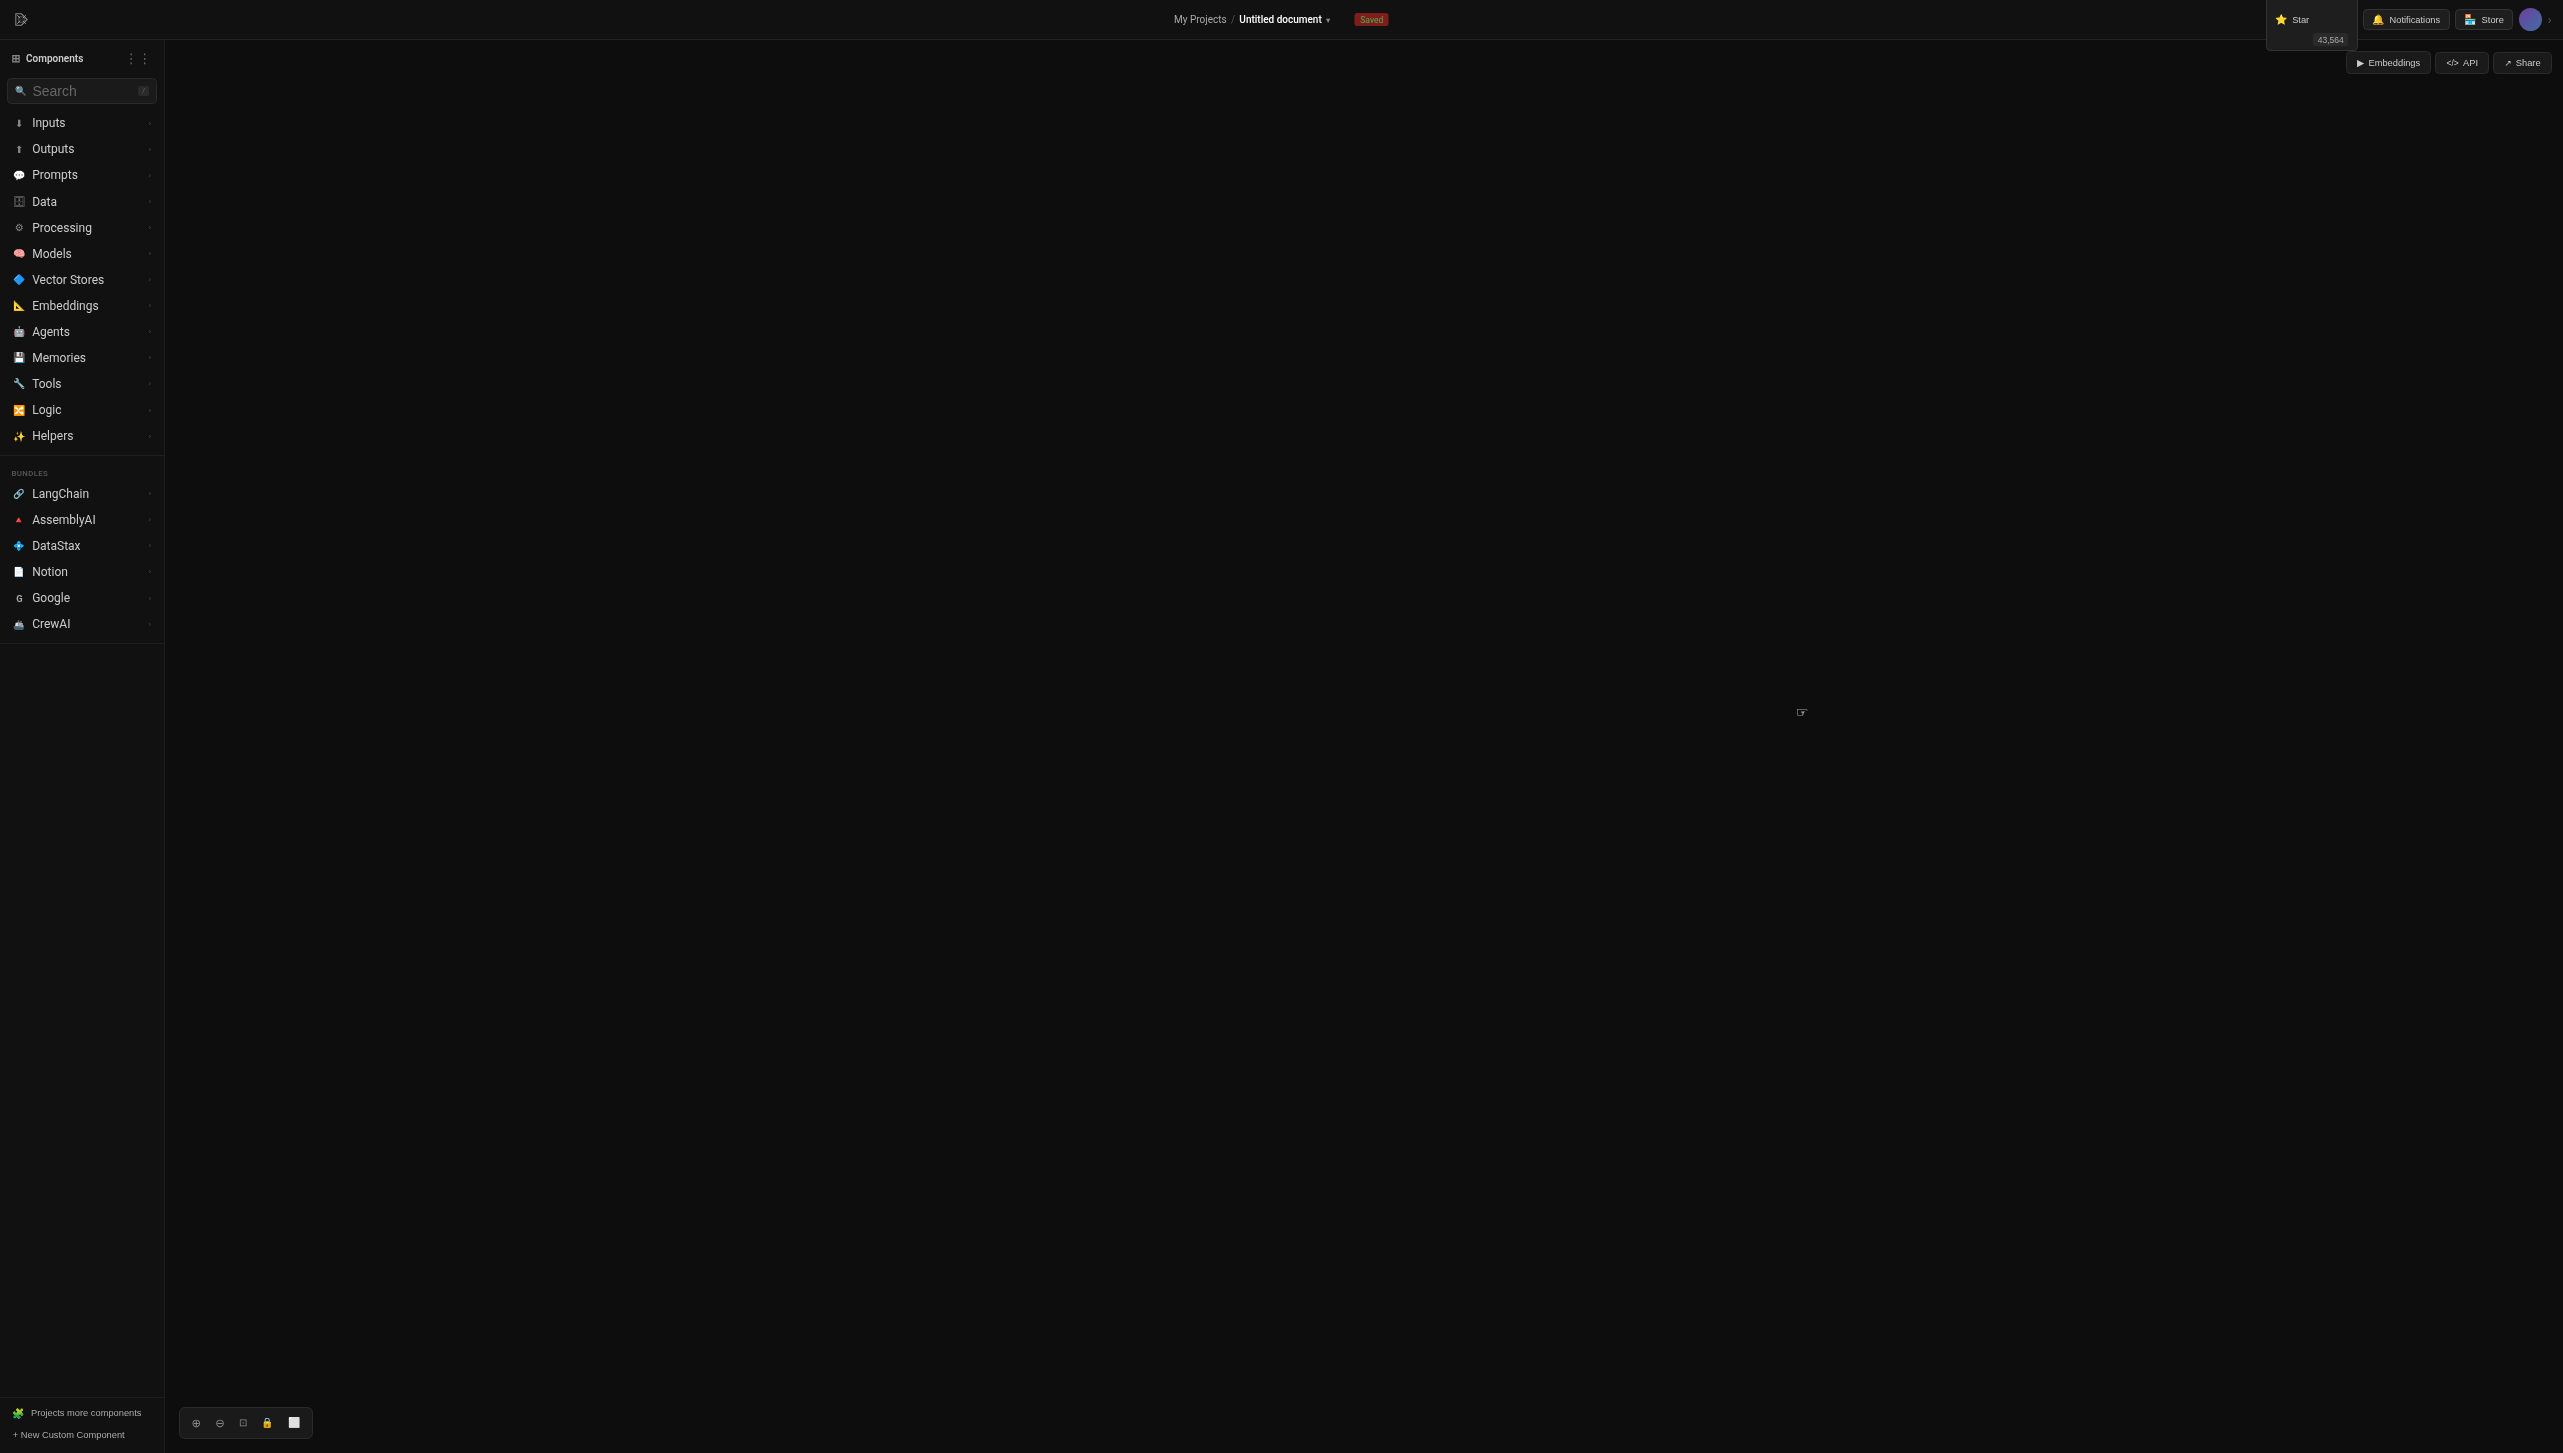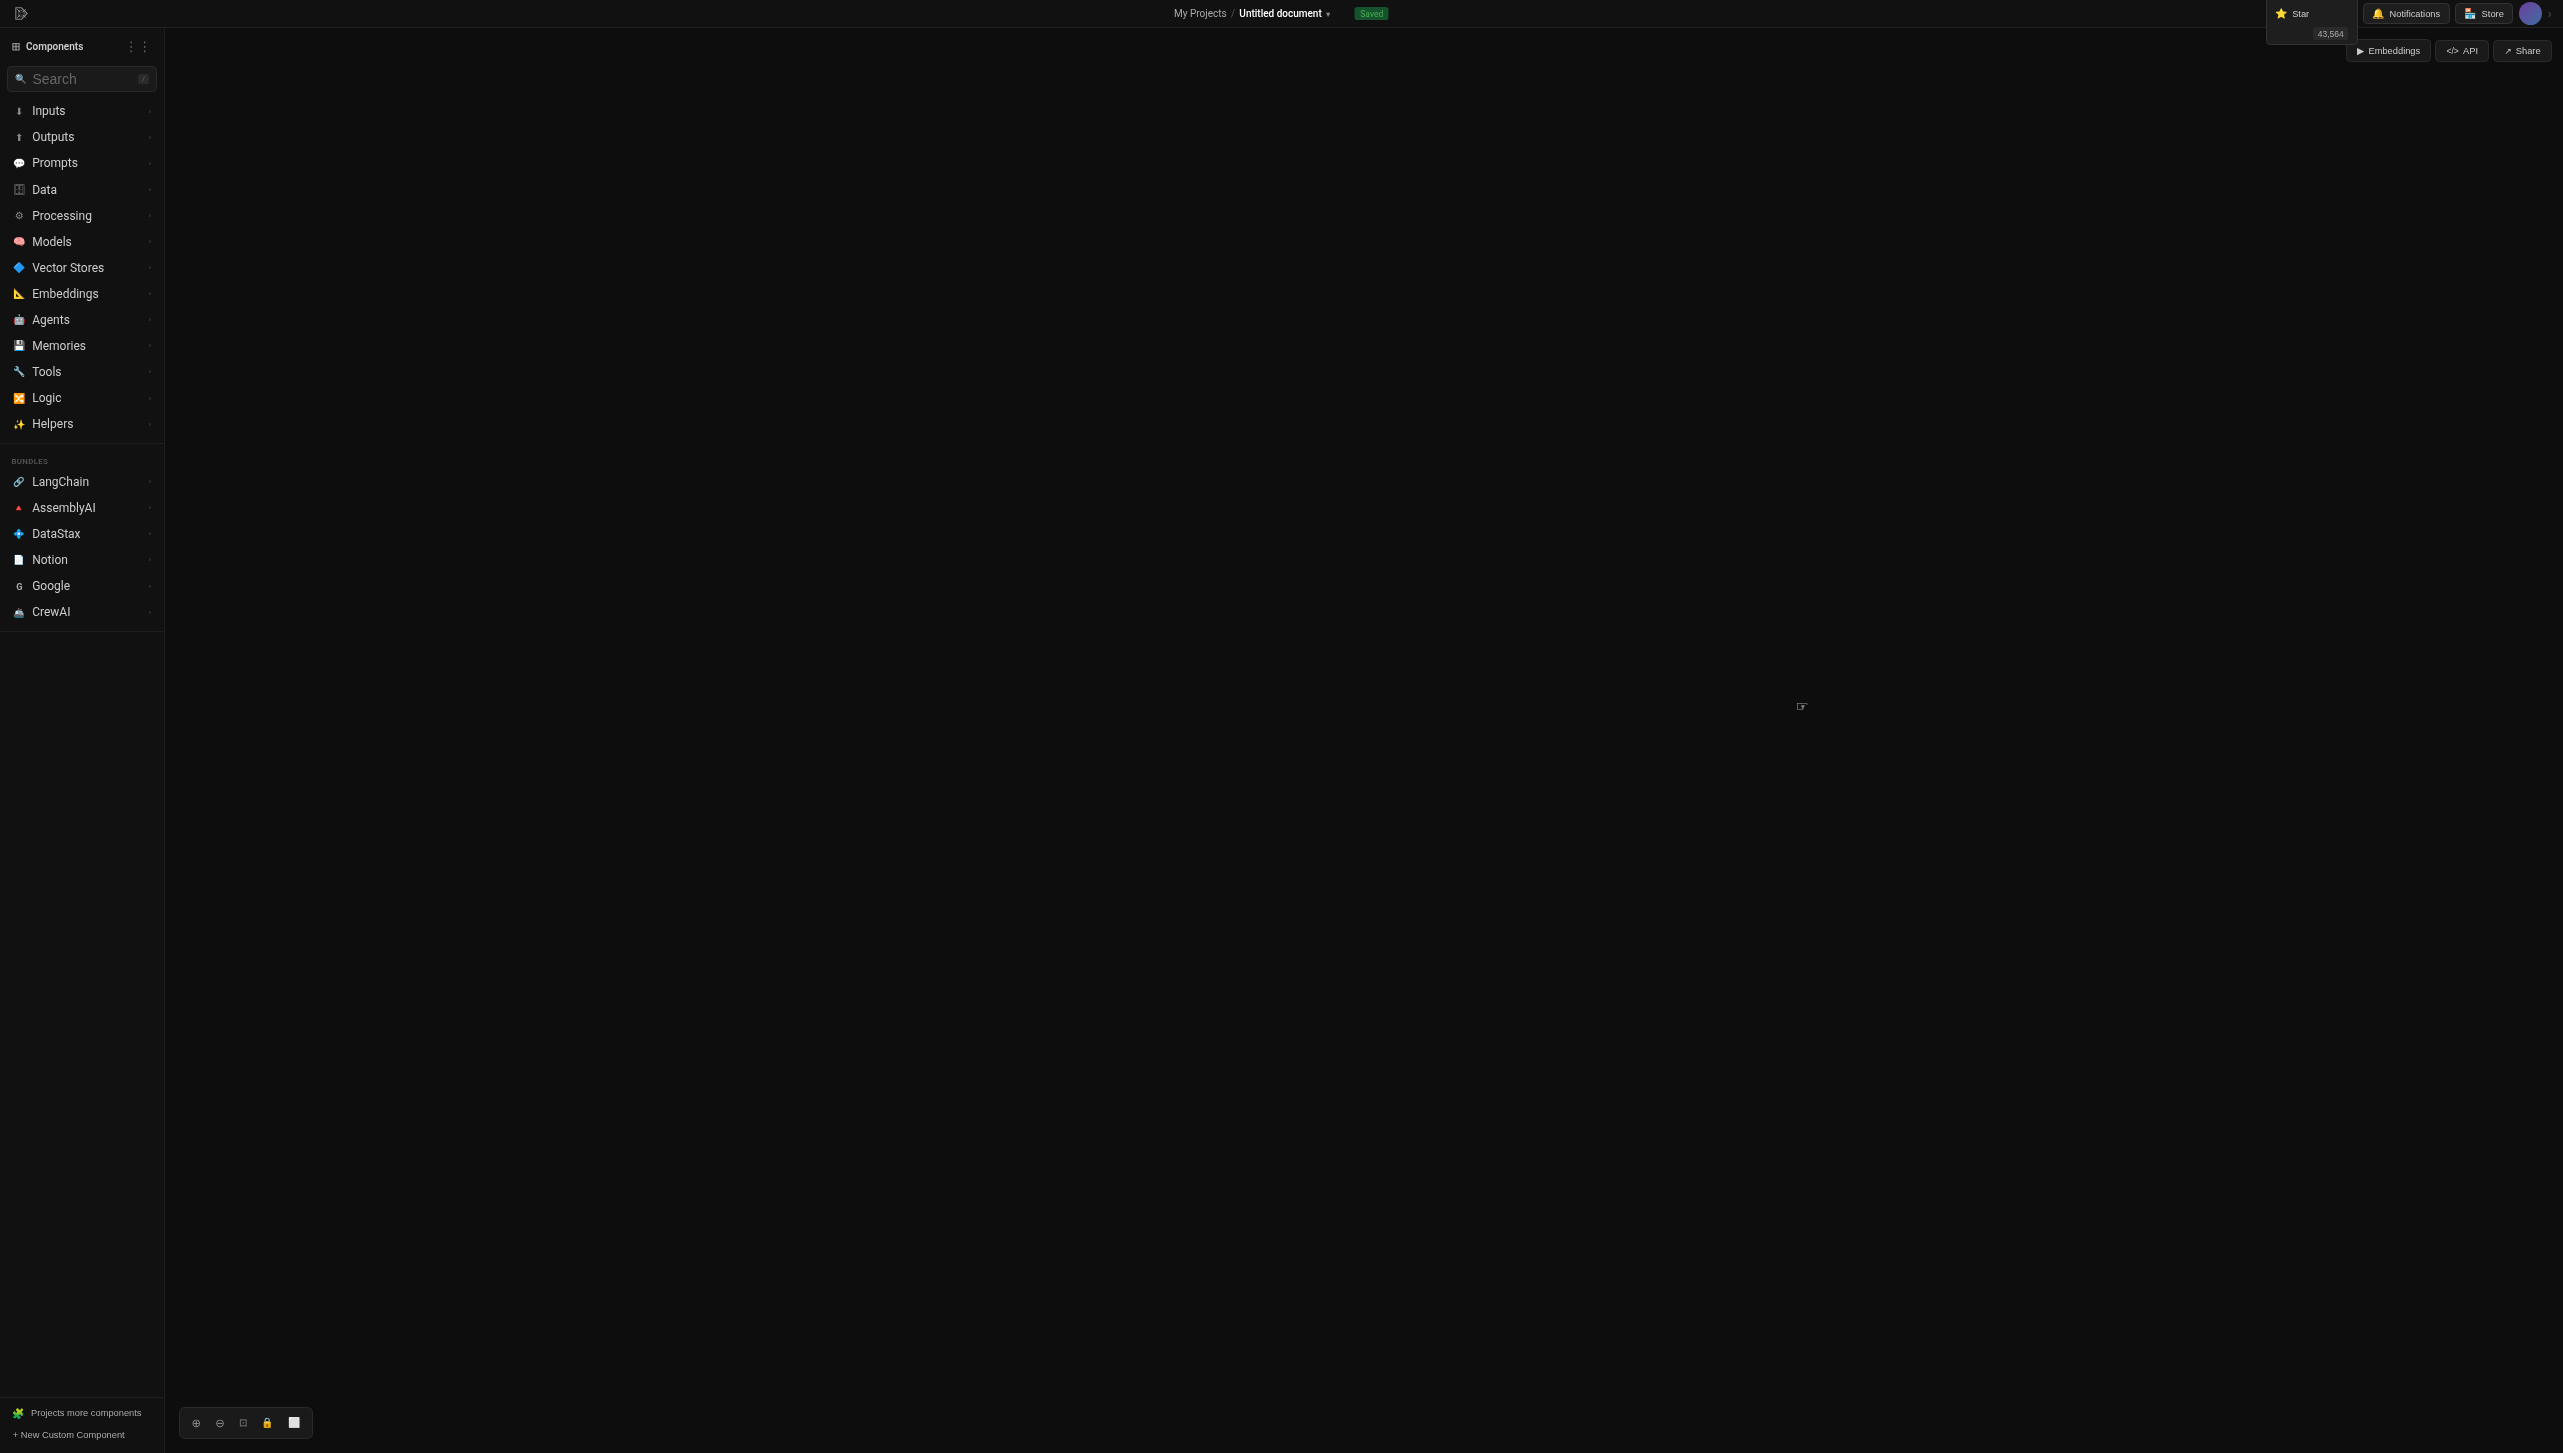--- a/index.html
+++ b/index.html
@@ -12,21 +12,21 @@
       height: 100vh;
       display: flex;
       flex-direction: column;
       overflow: hidden;
     }
 
     
     .topbar {
       background: #111111;
       border-bottom: 0.7px solid #222;
-      height: 28px;
+      height: 40px;
       display: flex;
       align-items: center;
       justify-content: space-between;
       padding: 0 11.4px;
       flex-shrink: 0;
       z-index: 100;
     }
 
     .topbar-left {
       display: flex;
@@ -72,21 +72,21 @@
       cursor: pointer;
     }
 
     .topbar-center .chevron-down {
       color: #888;
       font-size: 8.5px;
       cursor: pointer;
     }
 
     .saved-badge {
-      background: #14532d;
+      background: #7f1d1d;
       color: #4caf50;
       font-size: 8.5px;
       padding: 1.4px 5.7px;
       border-radius: 2.8px;
       margin-left: 20px;
     }
 
     .topbar-right {
       display: flex;
       align-items: center;

